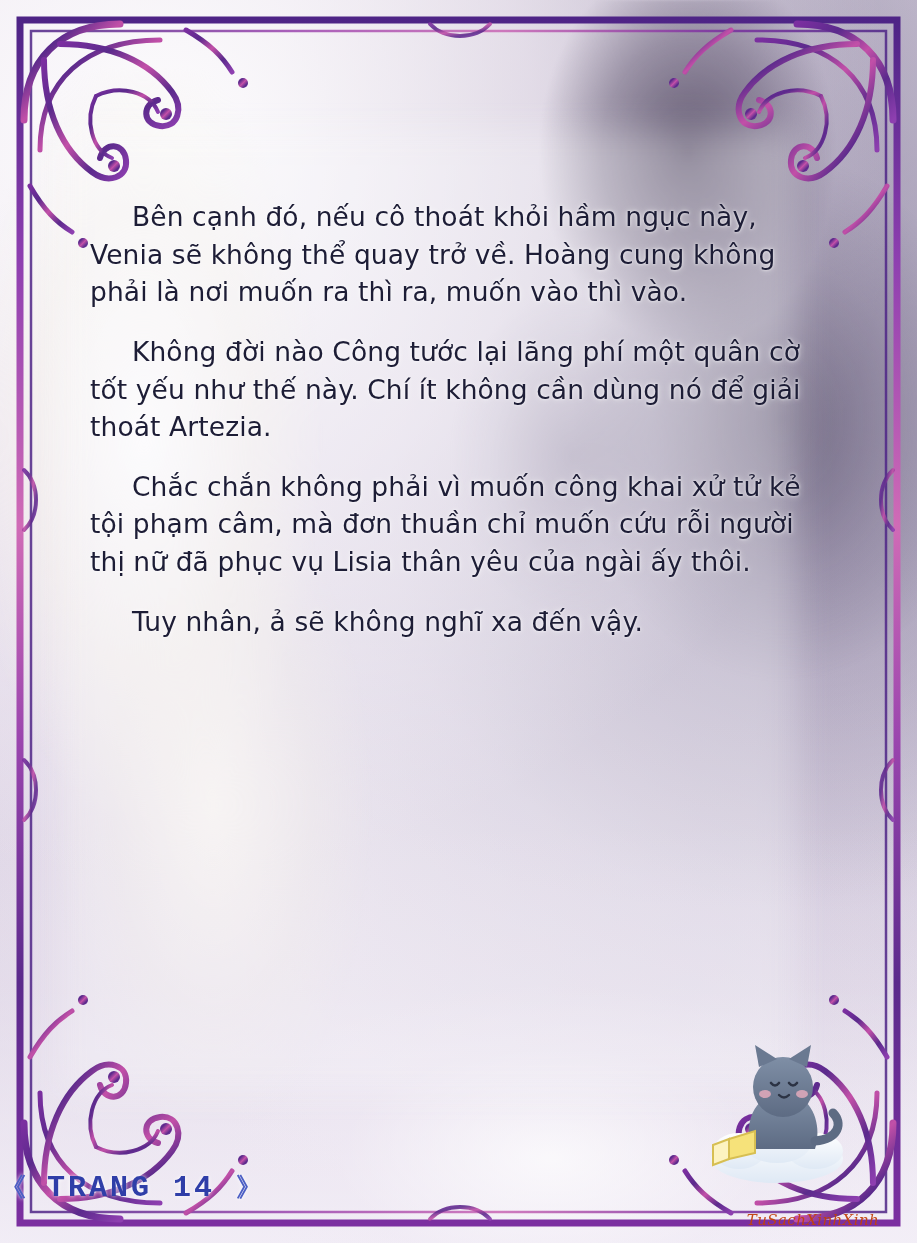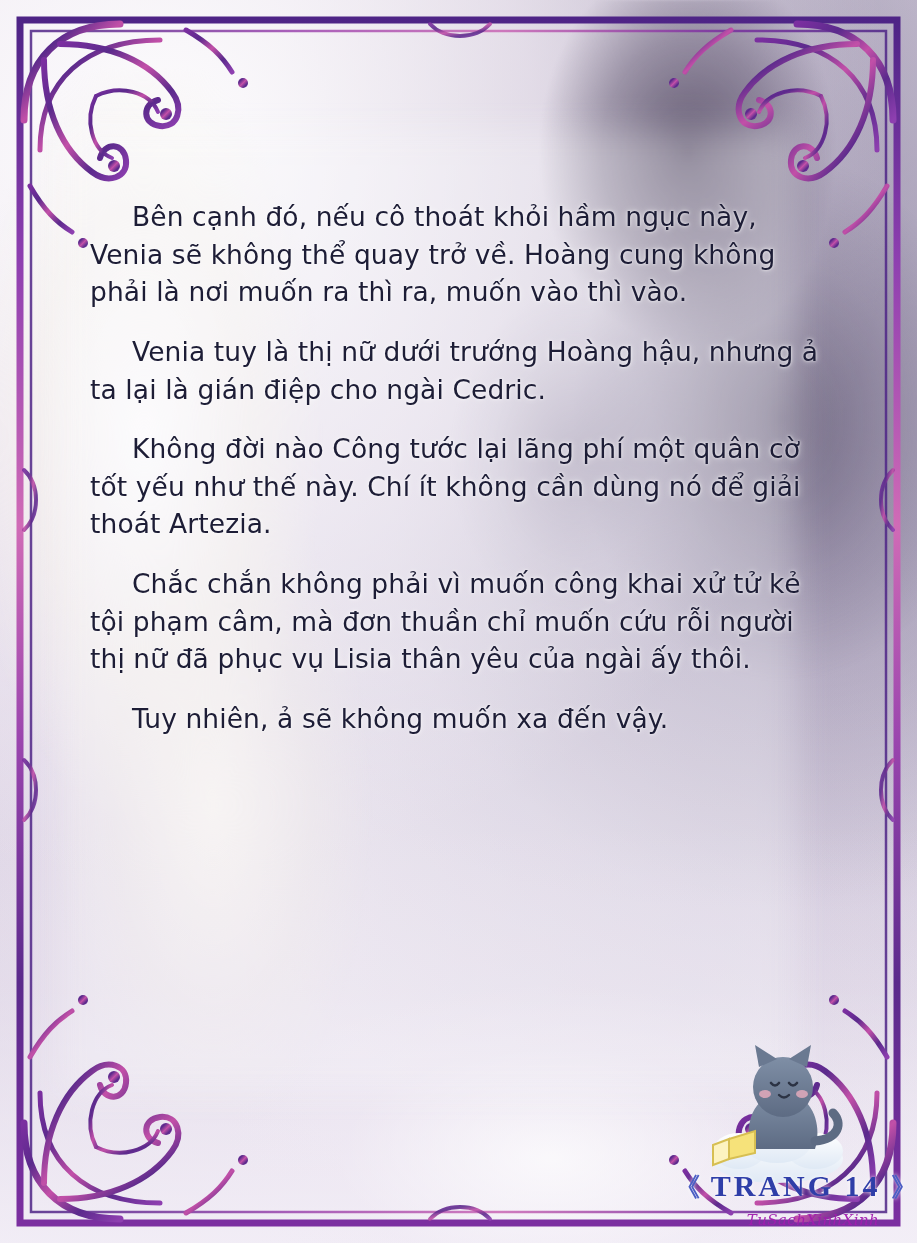--- a/index.html
+++ b/index.html
@@ -97,40 +97,39 @@
     color: #1d1d36;
     text-shadow: 0 0 3px rgba(255,255,255,0.85), 0 0 7px rgba(255,255,255,0.6);
   }
   .para:last-child { margin-bottom: 0; }
 
   
   .page-label {
     position: absolute;
     left: 0; right: 0;
     bottom: 38px;
-    text-align: right;
+    text-align: left;
     color: #2f3ea8;
-    font-family: Liberation Serif, serif;
+    font-family: Liberation Mono, monospace;
     font-weight: bold;
     font-size: 30px;
     letter-spacing: 3px;
     text-shadow: 0 0 4px rgba(255,255,255,0.9);
-    padding-left: 24px;
   }
   .page-label .chev {
     color: #4b5ec4;
     font-size: 26px;
     letter-spacing: 0;
   }
 
   .watermark {
     position: absolute;
     right: 38px;
     bottom: 14px;
-    color: #a21caf;
+    color: #c2410c;
     font-family: "DejaVu Serif", serif;
     font-size: 15px;
     font-style: italic;
     letter-spacing: 0.4px;
     opacity: 0.95;
   }
 
   
   .mascot {
     position: absolute;
@@ -255,24 +254,23 @@
       <path d="M893 470 C 877 485, 877 515, 893 530"></path>
       <path d="M24 760 C 40 775, 40 805, 24 820"></path>
       <path d="M893 760 C 877 775, 877 805, 893 820"></path>
       <path d="M430 24 C 445 40, 475 40, 490 24"></path>
       <path d="M430 1219 C 445 1203, 475 1203, 490 1219"></path>
     </g>
   </svg>
 
   <div class="text-block">
     <p class="para">Bên cạnh đó, nếu cô thoát khỏi hầm ngục này, Venia sẽ không thể quay trở về. Hoàng cung không phải là nơi muốn ra thì ra, muốn vào thì vào.</p>
-    <p class="para">Venia tuy là thị nữ dưới trướng Hoàng hậu, nhưng ả ta lại là gián điệp cho ngài Cedric.</p>
     <p class="para">Không đời nào Công tước lại lãng phí một quân cờ tốt yếu như thế này. Chí ít không cần dùng nó để giải thoát Artezia.</p>
     <p class="para">Chắc chắn không phải vì muốn công khai xử tử kẻ tội phạm câm, mà đơn thuần chỉ muốn cứu rỗi người thị nữ đã phục vụ Lisia thân yêu của ngài ấy thôi.</p>
-    <p class="para">Tuy nhiên, ả sẽ không muốn xa đến vậy.</p>
+    <p class="para">Tuy nhân, ả sẽ không nghĩ xa đến vậy.</p>
   </div>
 
   <svg class="mascot" viewBox="0 0 170 160" aria-hidden="true">
     <defs>
       <linearGradient id="gCat" x1="0" y1="0" x2="0" y2="1">
         <stop offset="0%" stop-color="#7f8fa6"></stop>
         <stop offset="100%" stop-color="#5d6b83"></stop>
       </linearGradient>
       <linearGradient id="gCloud" x1="0" y1="0" x2="0" y2="1">
         <stop offset="0%" stop-color="#ffffff"></stop>

